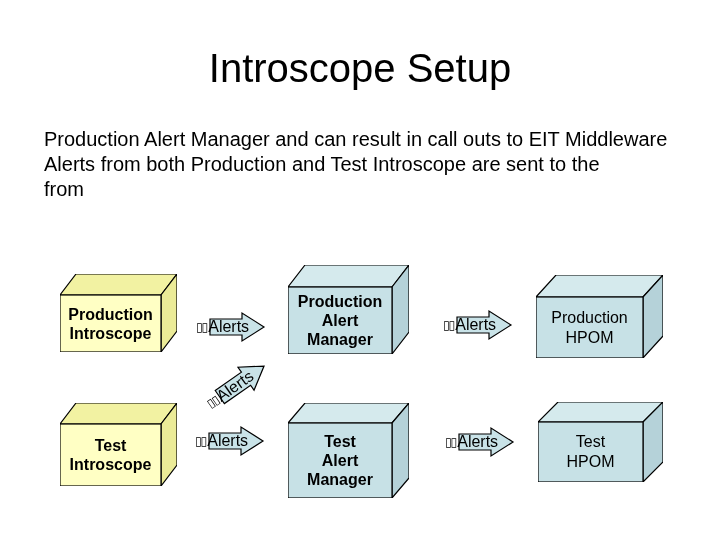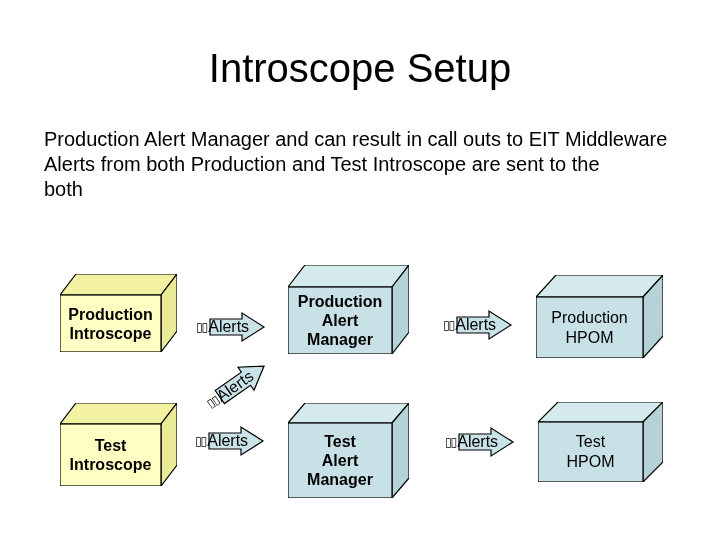--- a/index.html
+++ b/index.html
@@ -60,21 +60,21 @@
 </head>
 <body>
 
 <div class="slide">
 
   <div class="slide-title">Introscope Setup</div>
 
   <div class="body-text">
     <div>Production Alert Manager and can result in call outs to EIT Middleware</div>
     <div>Alerts from both Production and Test Introscope are sent to the</div>
-    <div>both</div>
+    <div>from</div>
   </div>
 
   <div class="node n-prod-intro">
     <svg width="117" height="78">
       <polygon points="0,21 16,0 117,0 101,21" fill="#F2F2A2"></polygon>
       <polygon points="101,21 117,0 117,57 101,78" fill="#EBEB97"></polygon>
       <rect x="0" y="21" width="101" height="57" fill="#FFFFC4"></rect>
     </svg>
     <div class="node-label">
       <div>Production</div>

